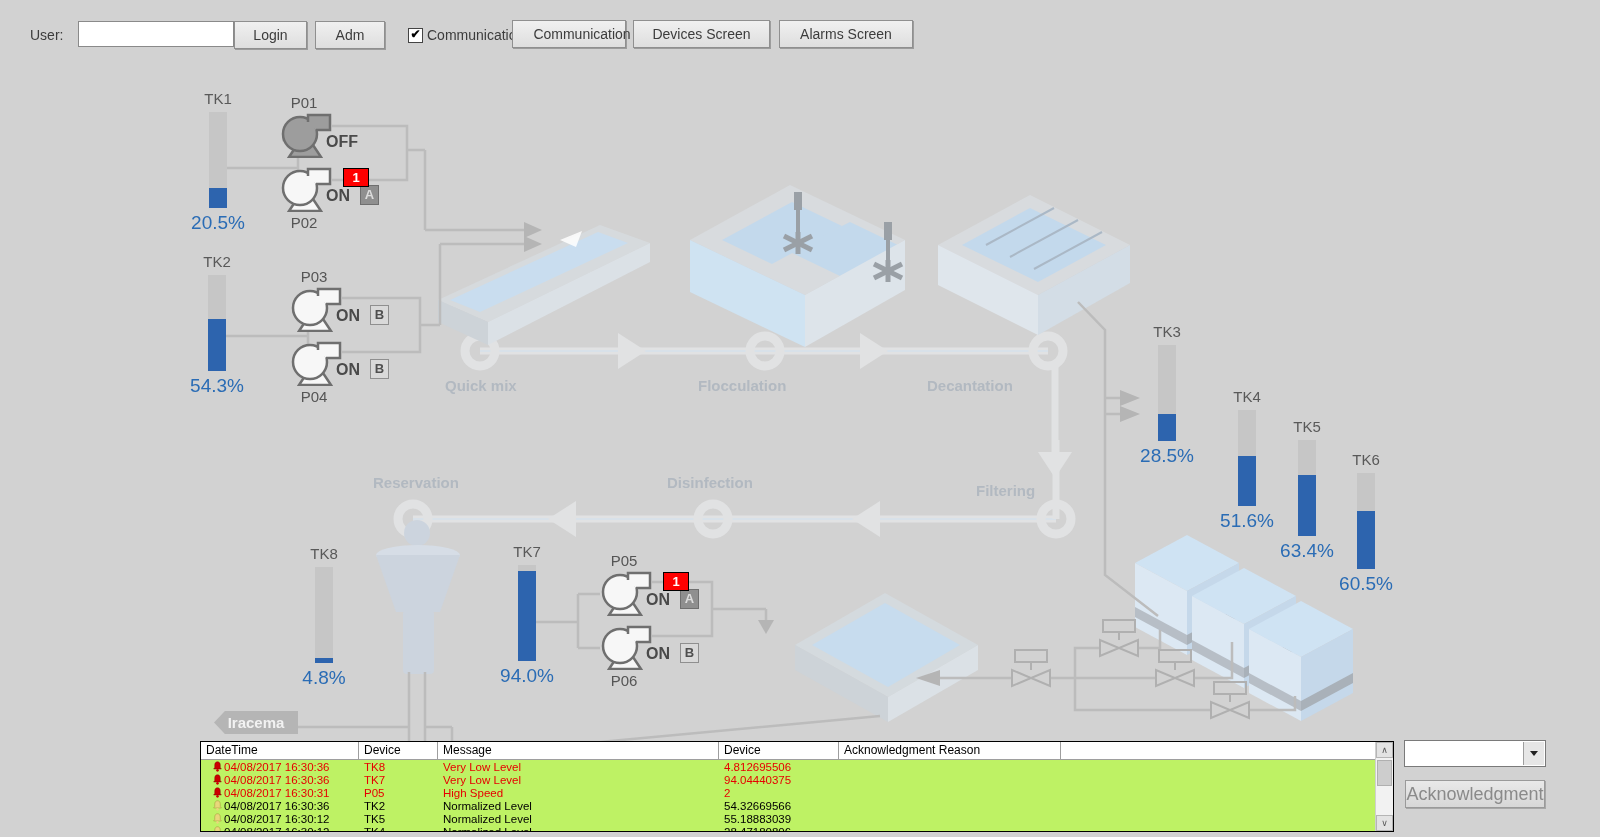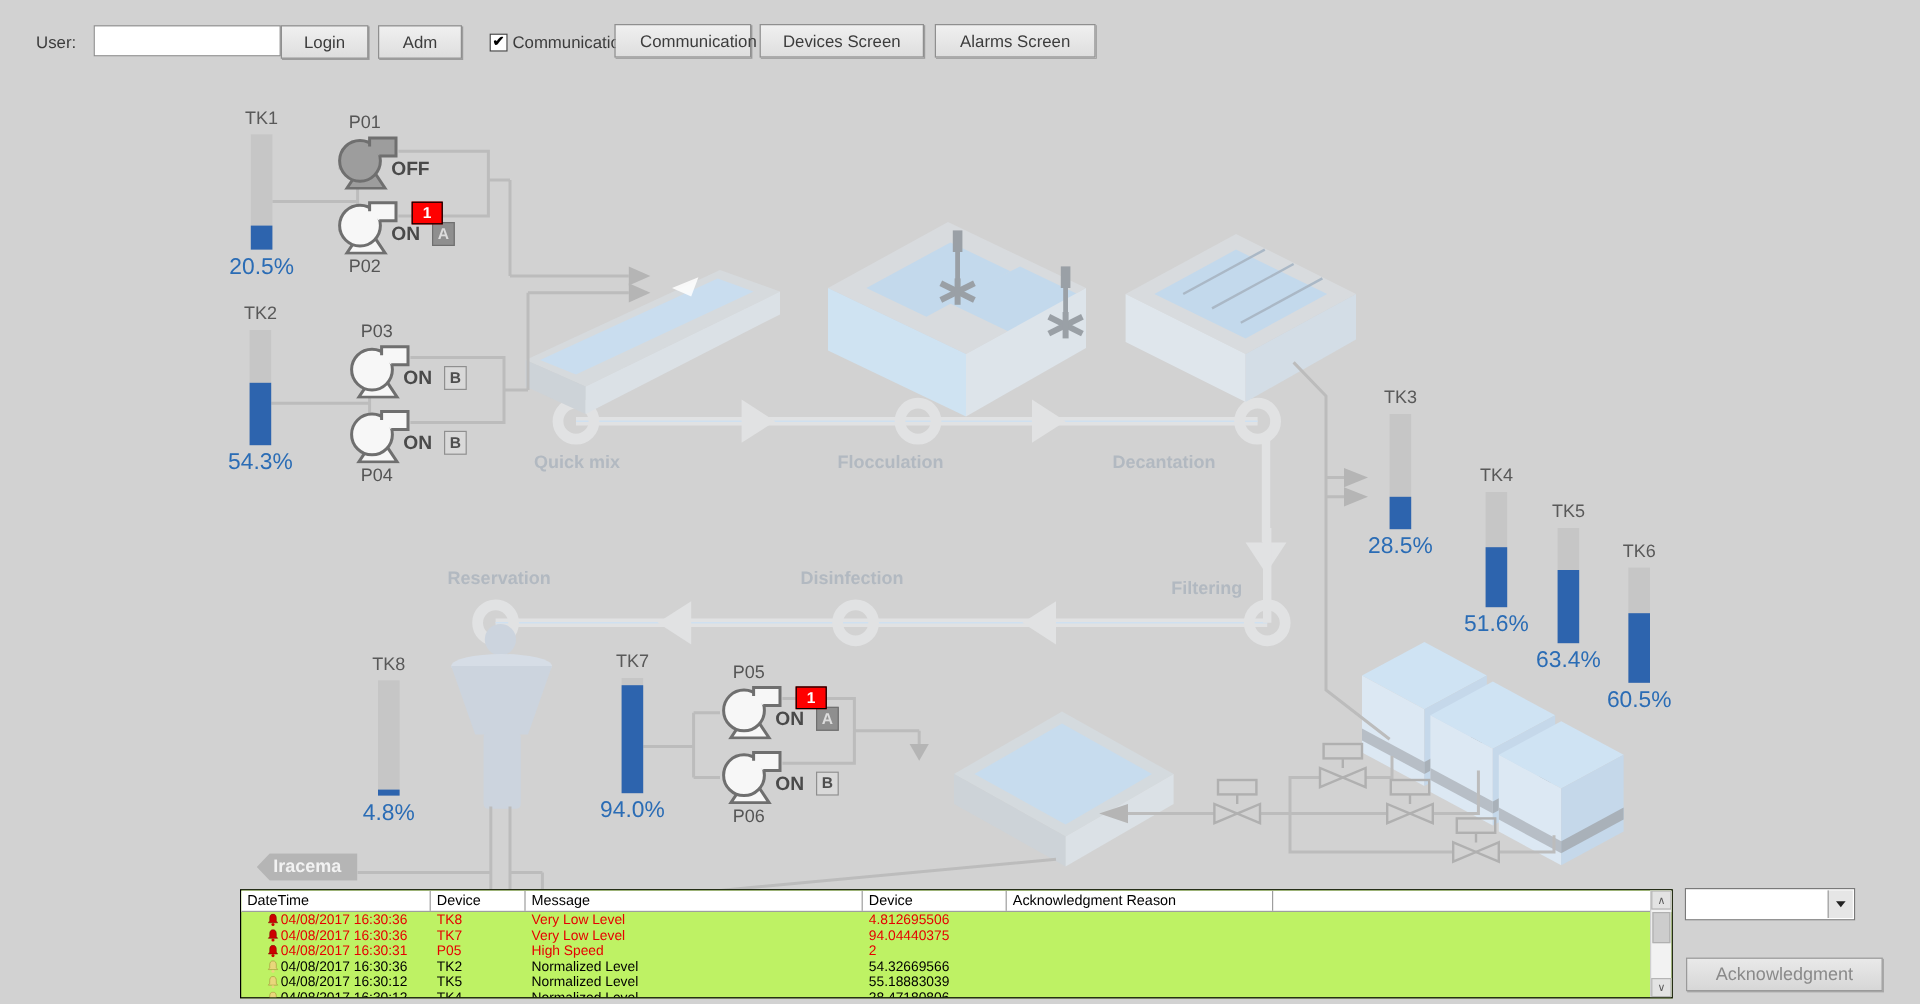--- a/index.html
+++ b/index.html
@@ -47,40 +47,40 @@
   .alarm-table{position:absolute;left:200px;top:741px;width:1192px;height:89px;background:#bef264;
     border:1px solid #000;z-index:4;overflow:hidden;font-size:12px;color:#000;}
   .at-head{display:flex;height:17px;border-bottom:1px solid #9e9e9e;background:#fff;}
   .at-head div{border-right:1px solid #9e9e9e;padding:1px 0 0 5px;box-sizing:border-box;white-space:nowrap;overflow:hidden;}
   .at-row{display:flex;height:13px;align-items:center;}
   .at-row div{padding-left:5px;box-sizing:border-box;white-space:nowrap;overflow:hidden;font-size:11.5px;}
   .c1{width:158px;flex:none;}.c2{width:79px;flex:none;}.c3{width:281px;flex:none;}
   .c4{width:120px;flex:none;}.c5{width:222px;flex:none;}.c6{flex:1;border-right:none!important;}
   .sev-alarm div{color:#e60000;}
   .bell{width:11px;height:11px;flex:none;margin:0 1px 0 3px;}
-  .at-row .cell-dt{display:flex;align-items:flex-start;padding-left:18px;}
+  .at-row .cell-dt{display:flex;align-items:flex-start;padding-left:8px;}
   
   .vscroll{position:absolute;right:0;top:0;width:17px;height:100%;background:#f2f2f2;border-left:1px solid #cfcfcf;}
   .vs-btn{position:absolute;left:0;width:17px;height:16px;background:#e3e3e3;border:1px solid #b5b5b5;
     box-sizing:border-box;color:#5a5a5a;font-size:9px;text-align:center;line-height:14px;}
   .vs-up{top:0;}.vs-down{bottom:0;}
   .vs-thumb{position:absolute;left:1px;top:18px;width:15px;height:26px;background:#cdcdcd;border:1px solid #b0b0b0;box-sizing:border-box;}
   
   .ack-combo{position:absolute;left:1404px;top:740px;width:142px;height:27px;background:#fff;
     border:1px solid #7a7a7a;z-index:4;box-sizing:border-box;}
   .ack-combo input{position:absolute;left:0;top:0;width:118px;height:25px;border:none;outline:none;
     font-size:13px;padding:0 4px;box-sizing:border-box;background:transparent;}
   .combo-btn{position:absolute;right:1px;top:1px;width:20px;height:23px;background:#e6e6e6;
     border-left:1px solid #9e9e9e;display:flex;align-items:center;justify-content:center;}
   .combo-arrow{width:0;height:0;border-left:4px solid transparent;border-right:4px solid transparent;
     border-top:5px solid #222;}
-  .ack-btn{position:absolute;left:1405px;top:780px;width:164px;height:28px;z-index:4;
+  .ack-btn{position:absolute;left:1405px;top:780px;width:140px;height:28px;z-index:4;
     background:linear-gradient(#e9e9e9,#d7d7d7);border:1px solid #9a9a9a;box-shadow:1px 1px 0 #a8a8a8;
-    font-size:15px;color:#8a8a8a;display:flex;align-items:center;justify-content:center;
-    font-family:"Liberation Sans",sans-serif;margin-top:18px;}
+    font-size:18px;color:#8a8a8a;display:flex;align-items:center;justify-content:center;
+    font-family:"Liberation Sans",sans-serif;}
   
   .decor{position:absolute;left:0;top:0;z-index:1;}
 </style>
 </head>
 <body>
 
 <svg class="decor" width="1600" height="837" viewBox="0 0 1600 837">
 
   <g>
     <line x1="480" y1="351" x2="1048" y2="351" stroke="#e1e2e3" stroke-width="7"></line>

